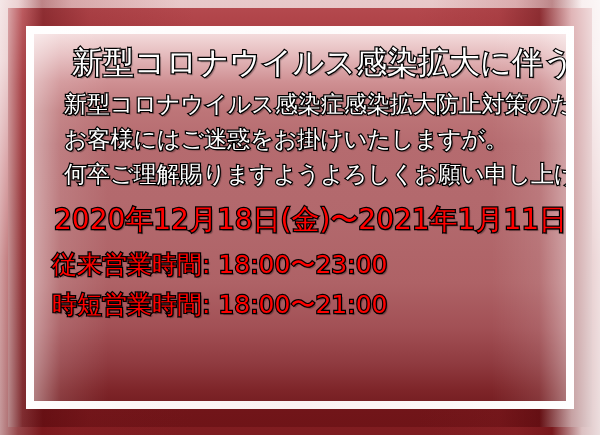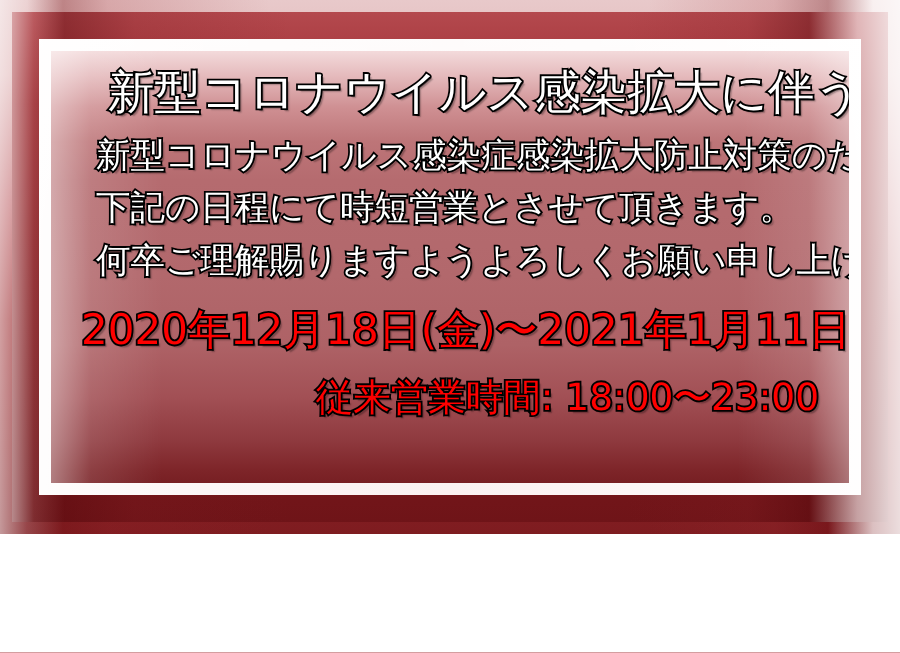--- a/index.html
+++ b/index.html
@@ -4,21 +4,21 @@
 <style>
   html, body {
     margin: 0;
     padding: 0;
     background: #ffffff;
   }
 
   #notice-poster {
     position: relative;
     width: 600px;
-    height: 356px;
+    height: 435px;
     overflow: hidden;
     font-family: "DejaVu Sans", "Liberation Sans", sans-serif;
     box-sizing: border-box;
   }
 
   
 
   
   .frame-outer {
     position: absolute;
@@ -196,21 +196,21 @@
     padding-left: 2px;
     font-size: 28px;
     line-height: 38px;
     font-weight: 400;
     color: #ff0000;
     text-align: left;
   }
 
   .hours-block {
     margin-top: 6px;
-    text-align: right;
+    text-align: left;
     padding-right: 10px;
   }
   .hours-line {
     font-size: 25px;
     line-height: 40px;
     font-weight: 400;
     color: #ff0000;
   }
 </style>
 </head>
@@ -233,25 +233,26 @@
   <div class="poster-inner">
 
     <div class="content">
 
       <div class="title-block">
         <p class="outlined title-line">新型コロナウイルス感染拡大に伴う</p>
       </div>
 
       <div class="body-block">
         <p class="outlined body-line">新型コロナウイルス感染症感染拡大防止対策のため、</p>
-        <p class="outlined body-line">下記の日程にて時短営業とさせて頂きます。</p>
+        <p class="outlined body-line">お客様にはご迷惑をお掛けいたしますが。</p>
         <p class="outlined body-line">何卒ご理解賜りますようよろしくお願い申し上げます。</p>
       </div>
 
       <p class="outlined date-line">2020年12月18日(金)〜2021年1月11日(日)</p>
 
       <div class="hours-block">
         <p class="outlined hours-line">従来営業時間: 18:00〜23:00</p>
+        <p class="outlined hours-line">時短営業時間: 18:00〜21:00</p>
       </div>
 
     </div>
   </div>
 </div>
 
 </body></html>

